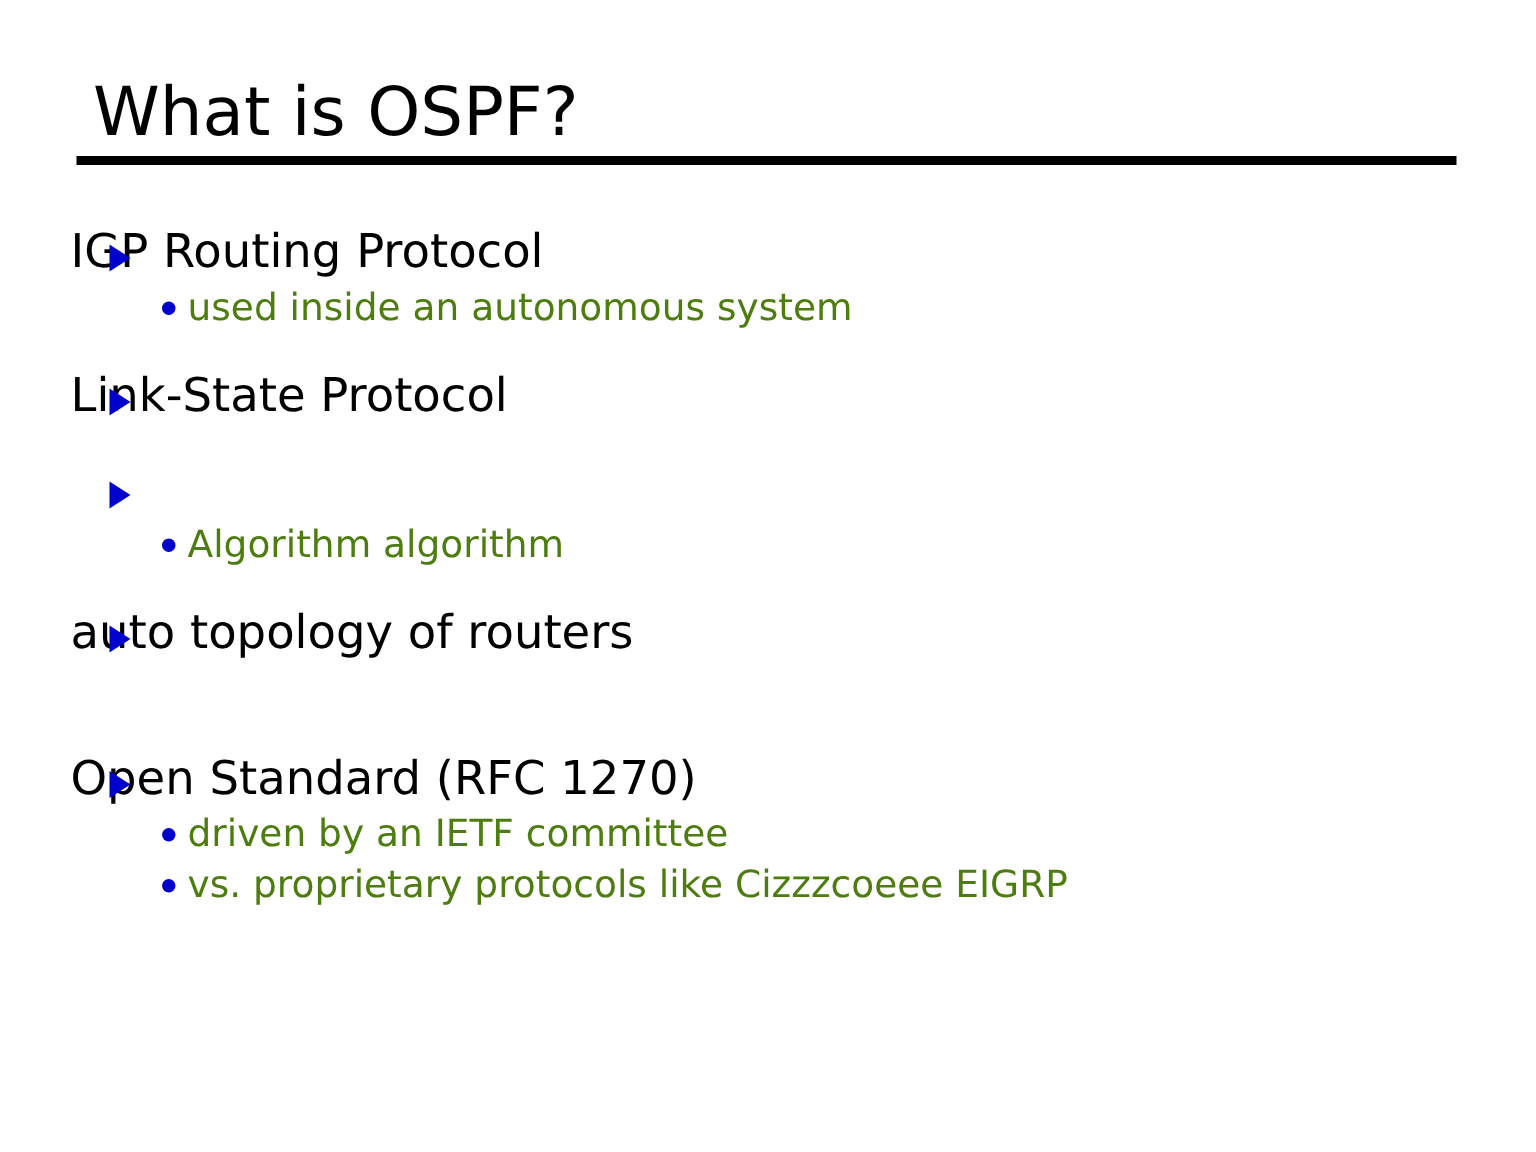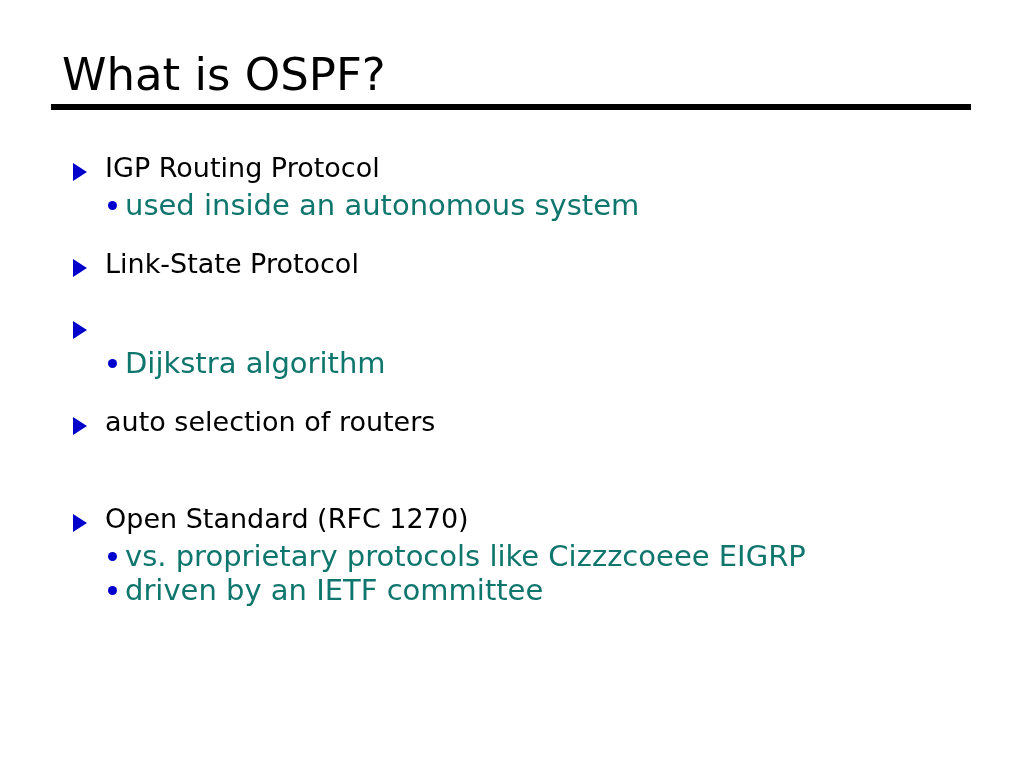--- a/index.html
+++ b/index.html
@@ -55,23 +55,23 @@
     top: 148px;
     width: 1024px;
   }
 
   .group {
     margin: 0 0 12px 0;
   }
 
   .level1 {
     position: relative;
-    padding-left: 105px;
+    padding-left: 47px;
     min-height: 40px;
-    font-size: 27px;
+    font-size: 31px;
     line-height: 40px;
     color: #000000;
     white-space: nowrap;
   }
 
   .level1 .marker {
     position: absolute;
     left: 73px;
     top: 0;
     width: 22px;
@@ -94,23 +94,23 @@
   .sublist {
     list-style: none;
     margin: 0;
     padding: 0;
   }
 
   .level2 {
     position: relative;
     padding-left: 125px;
     min-height: 34px;
-    font-size: 29px;
+    font-size: 25px;
     line-height: 34px;
-    color: #0f766e;
+    color: #4d7c0f;
     white-space: nowrap;
   }
 
   .level2 .marker {
     position: absolute;
     left: 108px;
     top: 0;
     width: 12px;
     height: 34px;
   }
@@ -173,55 +173,55 @@
       <div class="level1">
         <span class="marker">
           <span class="tri"></span>
         </span>
       </div>
       <ul class="sublist">
         <li class="level2">
           <span class="marker">
             <span class="dot"></span>
           </span>
-          <span>Dijkstra algorithm</span>
+          <span>Algorithm algorithm</span>
         </li>
       </ul>
     </div>
 
     <div class="gap"></div>
 
     <div class="group">
       <div class="level1">
         <span class="marker">
           <span class="tri"></span>
         </span>
-        <span>auto selection of routers</span>
+        <span>auto topology of routers</span>
       </div>
     </div>
 
     <div class="gap" style="height:45px"></div>
 
     <div class="group">
       <div class="level1">
         <span class="marker">
           <span class="tri"></span>
         </span>
         <span>Open Standard (RFC 1270)</span>
       </div>
       <ul class="sublist">
         <li class="level2">
           <span class="marker">
             <span class="dot"></span>
           </span>
+          <span>driven by an IETF committee</span>
+        </li>
+        <li class="level2">
+          <span class="marker">
+            <span class="dot"></span>
+          </span>
           <span>vs. proprietary protocols like Cizzzcoeee EIGRP</span>
-        </li>
-        <li class="level2">
-          <span class="marker">
-            <span class="dot"></span>
-          </span>
-          <span>driven by an IETF committee</span>
         </li>
       </ul>
     </div>
 
   </div>
 </div>
 
 </body></html>

